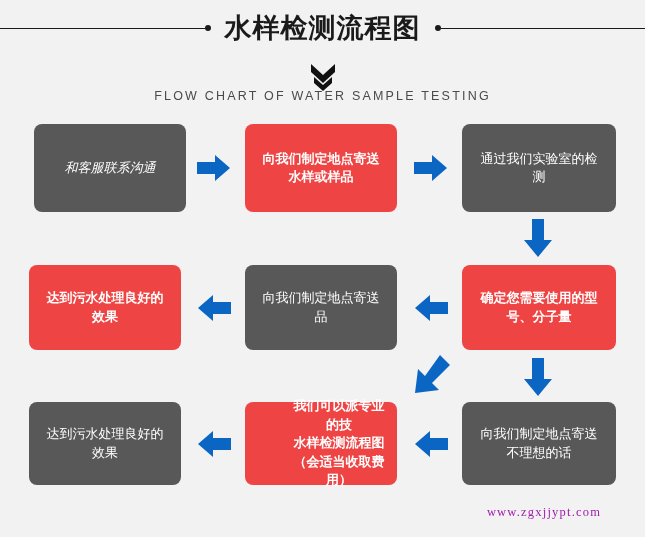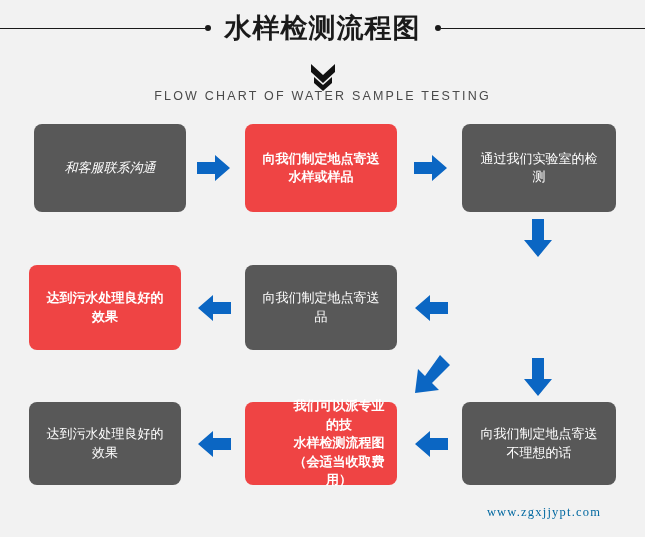--- a/index.html
+++ b/index.html
@@ -79,21 +79,21 @@
   #a6{left:406px;top:354px;width:45px;height:42px;}
   #a7{left:521px;top:358px;width:34px;height:40px;}
   #a8{left:414px;top:428px;width:34px;height:32px;}
   #a9{left:197px;top:428px;width:34px;height:32px;}
 
   
   .watermark{
     position:absolute;left:449px;top:505px;width:190px;
     text-align:center;
     font-family:"Liberation Serif","DejaVu Serif",serif;
-    font-size:12.5px;color:#0369a1;letter-spacing:1.2px;
+    font-size:12.5px;color:#a21caf;letter-spacing:1.2px;
     white-space:nowrap;
   }
 </style>
 </head>
 <body>
 
 <div id="canvas">
 
   <div class="header">
 
@@ -142,20 +142,26 @@
     </div>
   </div>
 
   <div class="node gray" id="n5">
     <div>
       <span>向我们制定地点寄送</span>
       <span>品</span>
     </div>
   </div>
 
+  <div class="node blue" id="n6">
+    <div>
+      <span>确定您需要使用的型</span>
+      <span>号、分子量</span>
+    </div>
+  </div>
 
   <div class="node gray" id="n7">
     <div>
       <span>达到污水处理良好的</span>
       <span>效果</span>
     </div>
   </div>
 
   <div class="node blue" id="n8">
     <div>

